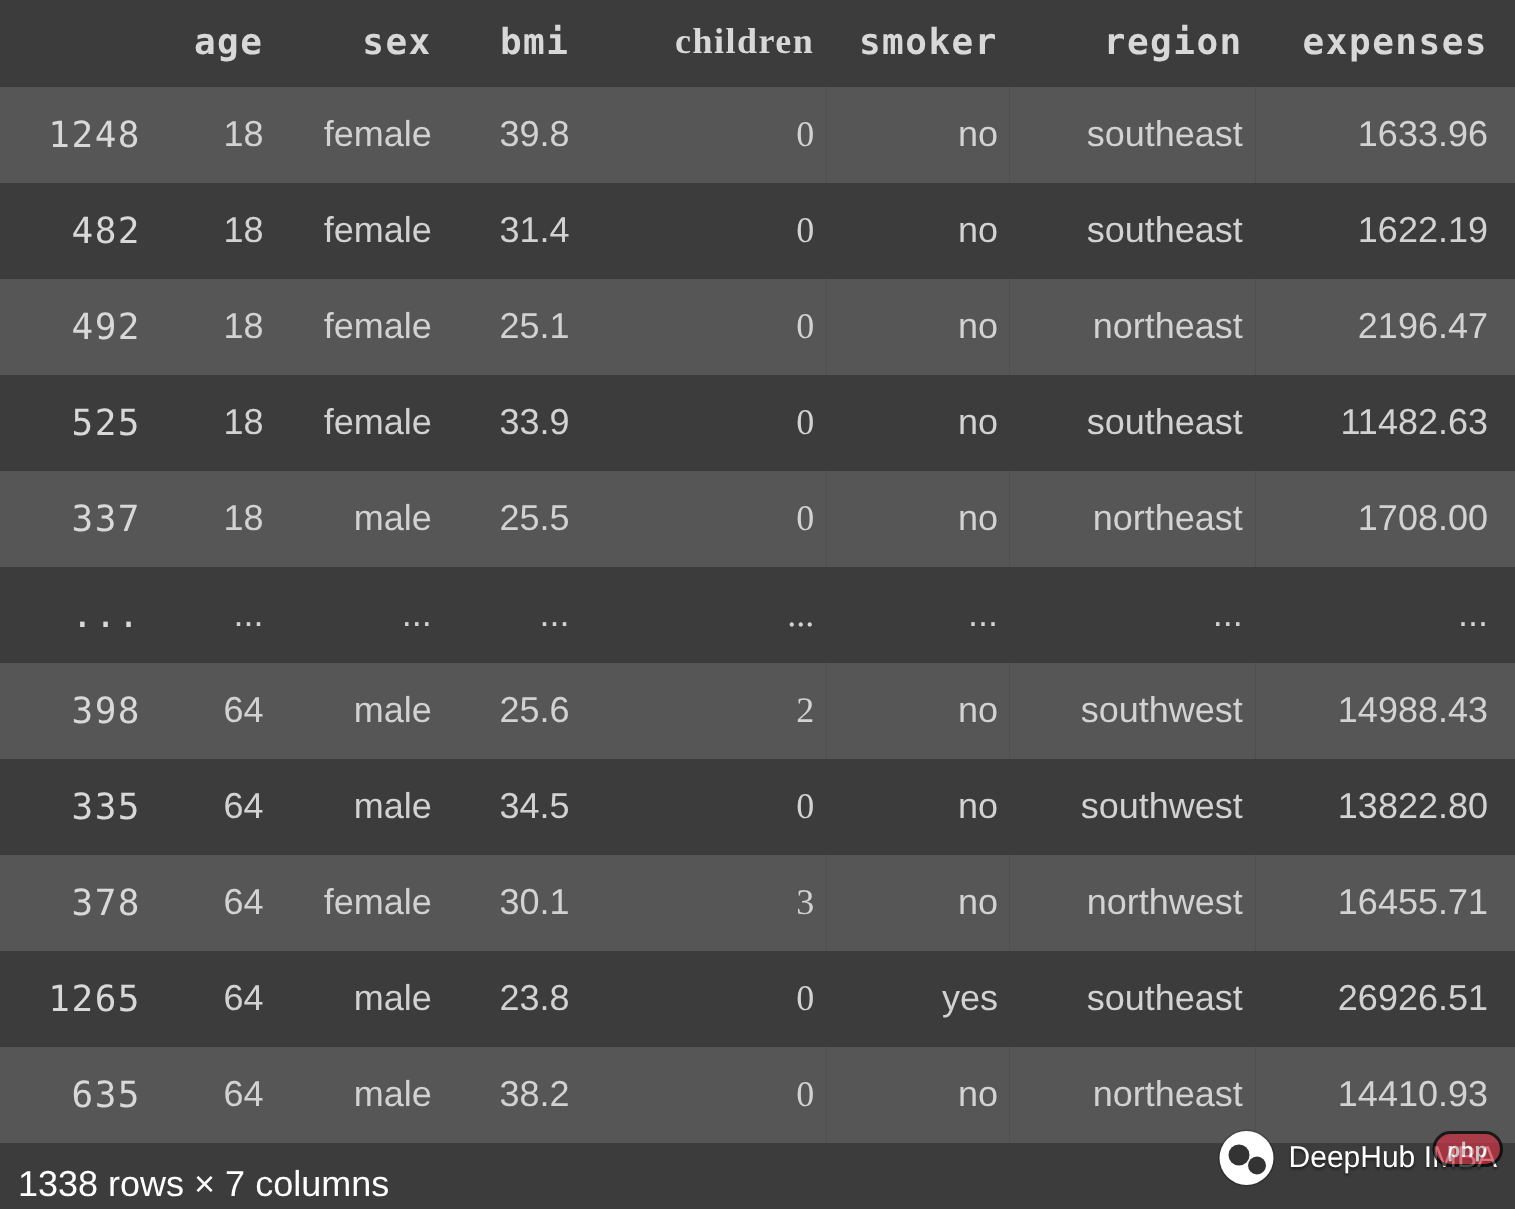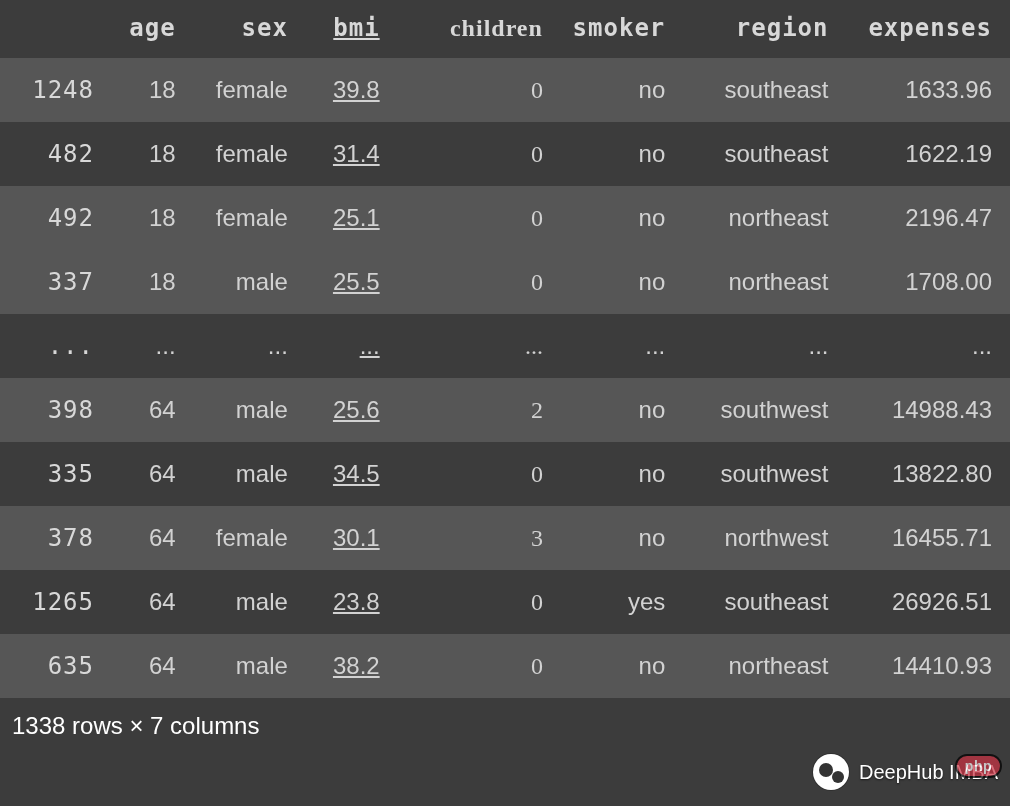--- a/index.html
+++ b/index.html
@@ -44,21 +44,21 @@
       padding: 18px 8px;
       color: #d8d8d8;
       letter-spacing: 1px;
     }
     tbody tr.band {
       background: #565656;
     }
     .col-index { width: 100px; }
     .col-age   { width: 80px; text-align: right; }
     .col-sex   { width: 110px; }
-    .col-bmi   { width: 90px; text-decoration: underline; }
+    .col-bmi   { width: 90px; }
     .col-children { width: 160px; font-family: Liberation Serif, serif; }
     .col-smoker   { width: 120px; }
     .col-region   { width: 160px; }
     .col-expenses { width: 170px; padding-right: 18px !important; }
     thead th.col-index { }
     .summary {
       font-size: 24px;
       color: #ffffff;
       padding: 14px 12px 0 12px;
     }
@@ -158,20 +158,30 @@
       <tr class="band">
         <th class="rowhead col-index">492</th>
         <td class="col-age">18</td>
         <td class="col-sex">female</td>
         <td class="col-bmi">25.1</td>
         <td class="col-children">0</td>
         <td class="col-smoker">no</td>
         <td class="col-region">northeast</td>
         <td class="col-expenses">2196.47</td>
       </tr>
+      <tr>
+        <th class="rowhead col-index">525</th>
+        <td class="col-age">18</td>
+        <td class="col-sex">female</td>
+        <td class="col-bmi">33.9</td>
+        <td class="col-children">0</td>
+        <td class="col-smoker">no</td>
+        <td class="col-region">southeast</td>
+        <td class="col-expenses">11482.63</td>
+      </tr>
       <tr class="band">
         <th class="rowhead col-index">337</th>
         <td class="col-age">18</td>
         <td class="col-sex">male</td>
         <td class="col-bmi">25.5</td>
         <td class="col-children">0</td>
         <td class="col-smoker">no</td>
         <td class="col-region">northeast</td>
         <td class="col-expenses">1708.00</td>
       </tr>

